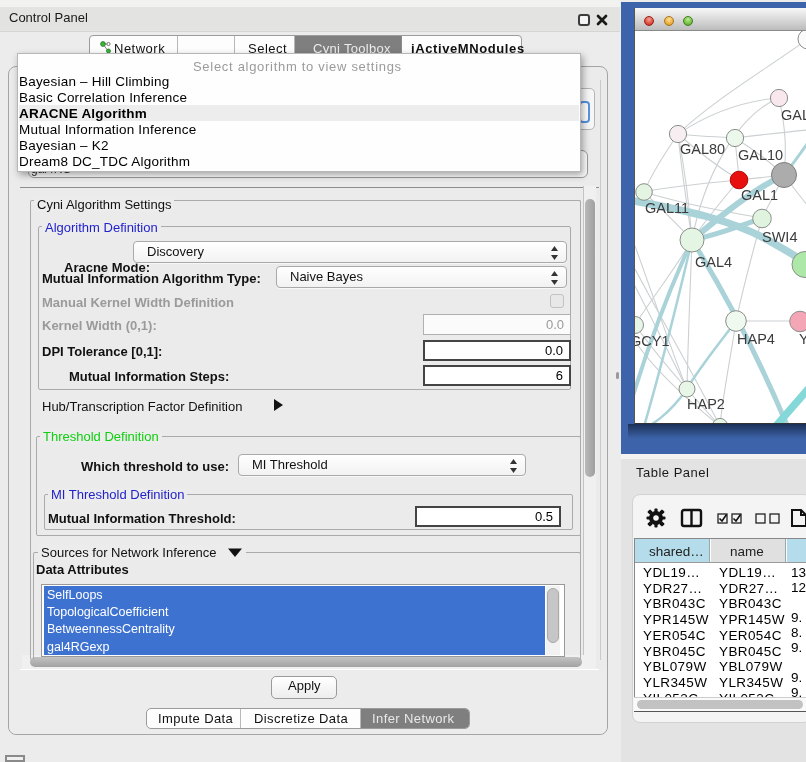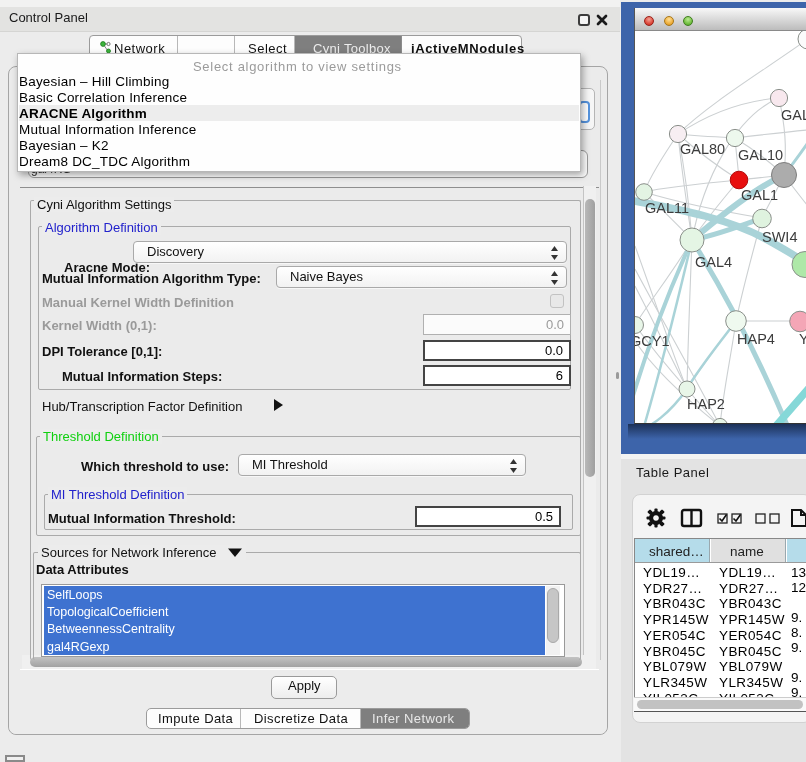--- a/index.html
+++ b/index.html
@@ -86,21 +86,21 @@
 
   <div class="lbl dis" style="left:42px;top:295px;text-align:right;">Manual Kernel Width Definition</div>
   <div style="left:550px;top:294px;width:14px;height:14px;background:#e8e8e8;border:1px solid #c2c2c2;border-radius:3px;"></div>
 
   <div class="lbl dis" style="left:42px;top:318px;">Kernel Width (0,1):</div>
   <div class="field" style="left:423px;top:314px;width:148px;height:21px;border:1px solid #b0b0b0;background:#fbfbfb;color:#9a9a9a;line-height:19px;">0.0</div>
 
   <div class="lbl" style="left:42px;top:344px;">DPI Tolerance [0,1]:</div>
   <div class="field" style="left:423px;top:340px;width:148px;height:21px;">0.0</div>
 
-  <div class="lbl" style="left:42px;top:369px;padding-left:20px;">Mutual Information Steps:</div>
+  <div class="lbl" style="left:49px;top:369px;padding-left:20px;">Mutual Information Steps:</div>
   <div class="field" style="left:423px;top:365px;width:148px;height:21px;">6</div>
 
   <div class="lbl" style="left:42px;top:399px;font-weight:normal;">Hub/Transcription Factor Definition</div>
   <svg style="left:272px;top:398px;" width="12" height="14" viewBox="0 0 12 14">
       <path d="M2 1 L11 7 L2 13 Z" fill="#111"></path>
     </svg>
 
   <div class="gbox" style="left:36px;top:436px;width:545px;height:100px;"></div>
   <div class="gtitle" style="left:40px;top:429px;color:#0fd00f;">Threshold Definition</div>
 

